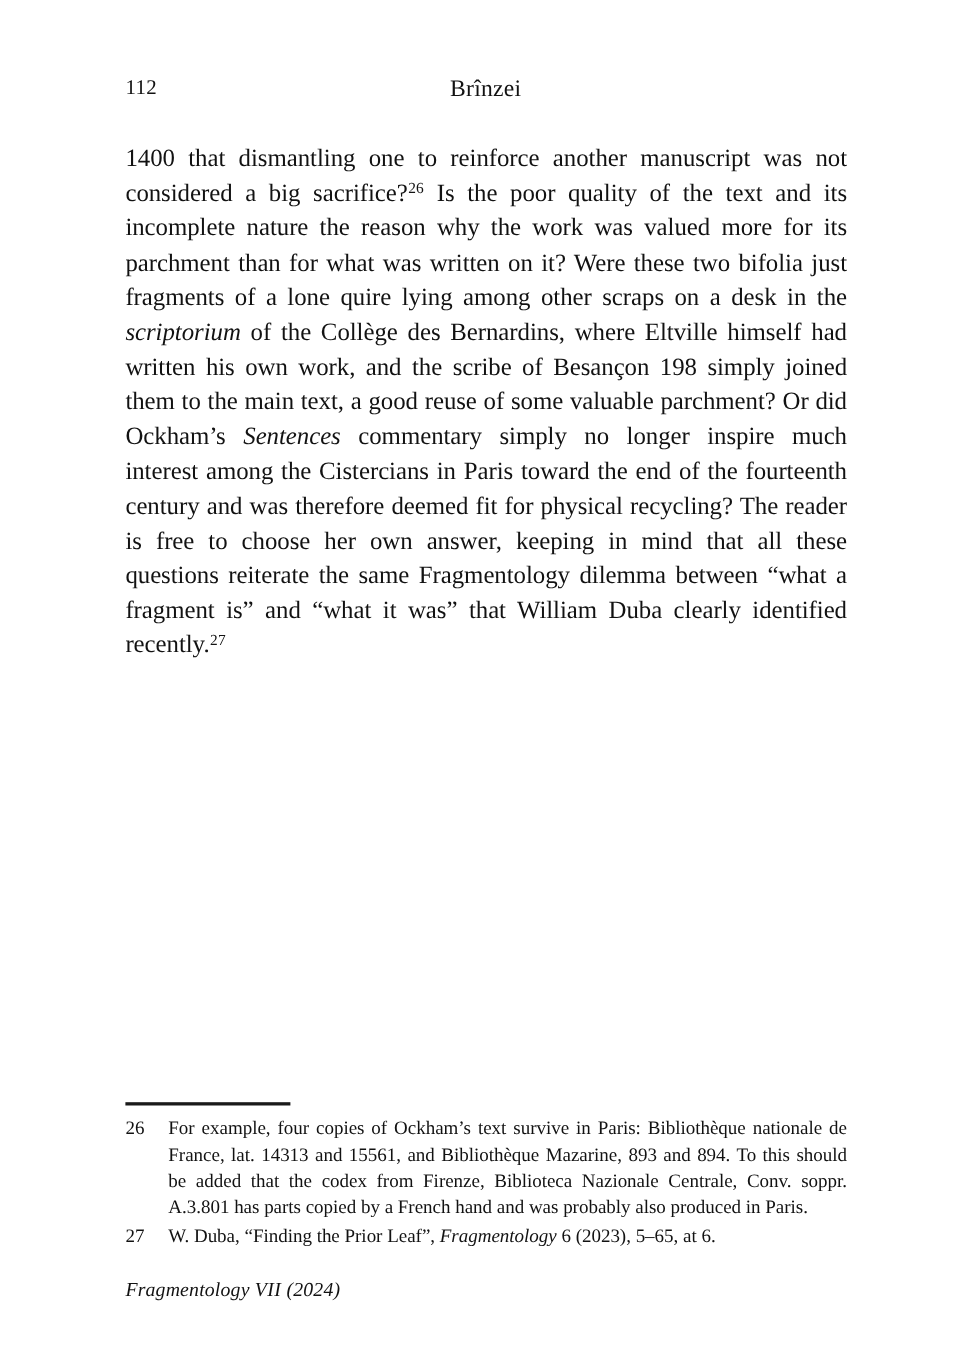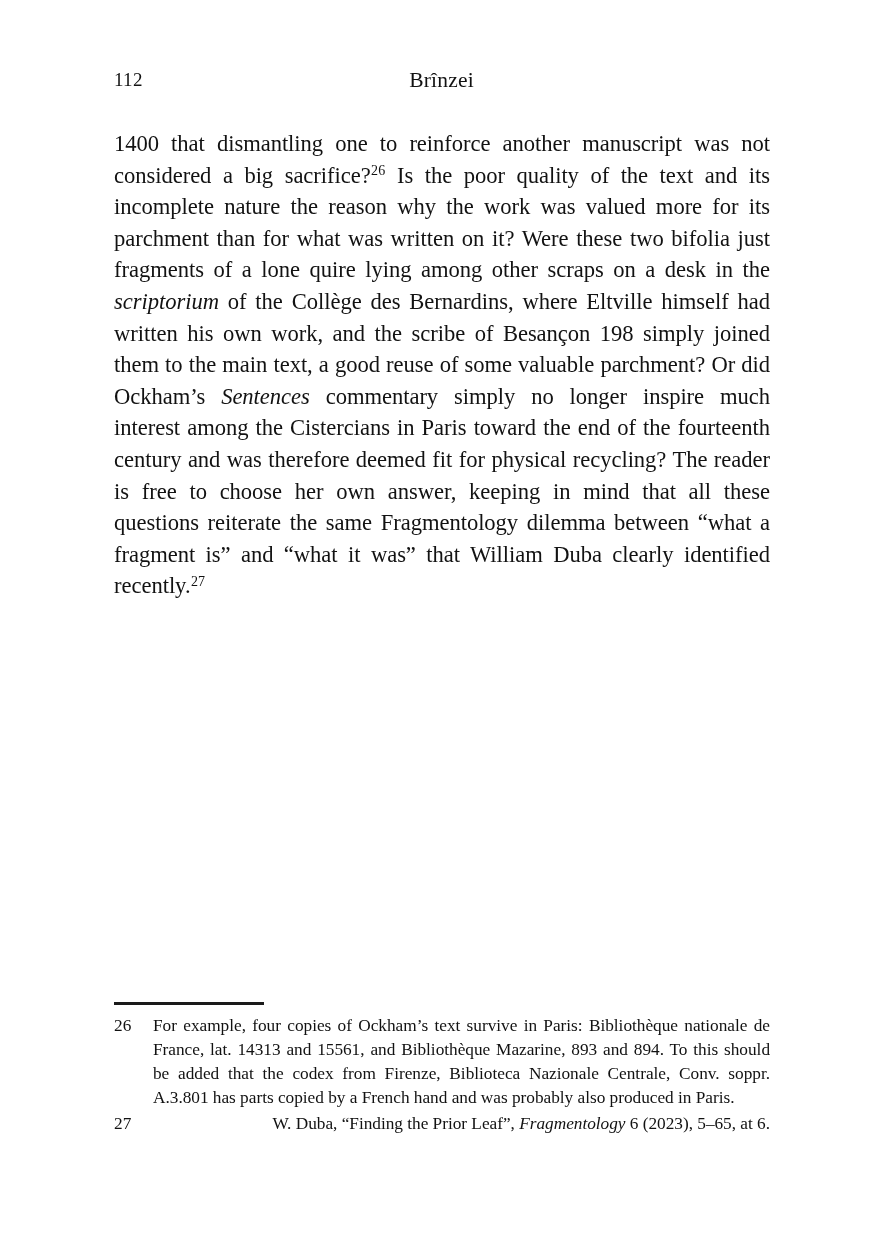--- a/index.html
+++ b/index.html
@@ -119,21 +119,21 @@
     line-height: 24.3px;
     letter-spacing: 0.2px;
   }
 
   .fn-text {
     display: block;
   }
 
   
   .fn-item.single .fn-text {
-    text-align: right;
+    text-align: left;
   }
 
   
   .colophon {
     position: absolute;
     left: 98px;
     top: 1160px;
     font-style: italic;
     font-size: 18px;
     line-height: 24px;
@@ -167,14 +167,19 @@
       <span class="fn-num">26</span>
       <span class="fn-text">For example, four copies of Ockham’s text survive in Paris: Bibliothèque nationale de France, lat. 14313 and 15561, and Bibliothèque Mazarine, 893 and 894. To this should be added that the codex from Firenze, Biblioteca Nazionale Centrale, Conv. soppr. A.3.801 has parts copied by a French hand and was probably also produced in Paris.</span>
     </div>
 
     <div class="fn-item single">
       <span class="fn-num">27</span>
       <span class="fn-text">W. Duba, “Finding the Prior Leaf”, <i>Fragmentology</i> 6 (2023), 5–65, at 6.</span>
     </div>
   </div>
 
+  <div class="colophon">
+    <span>Fragmentology</span>
+    <span class="smallcaps">VII</span>
+    <span>(2024)</span>
+  </div>
 
 </div>
 
 </body></html>

